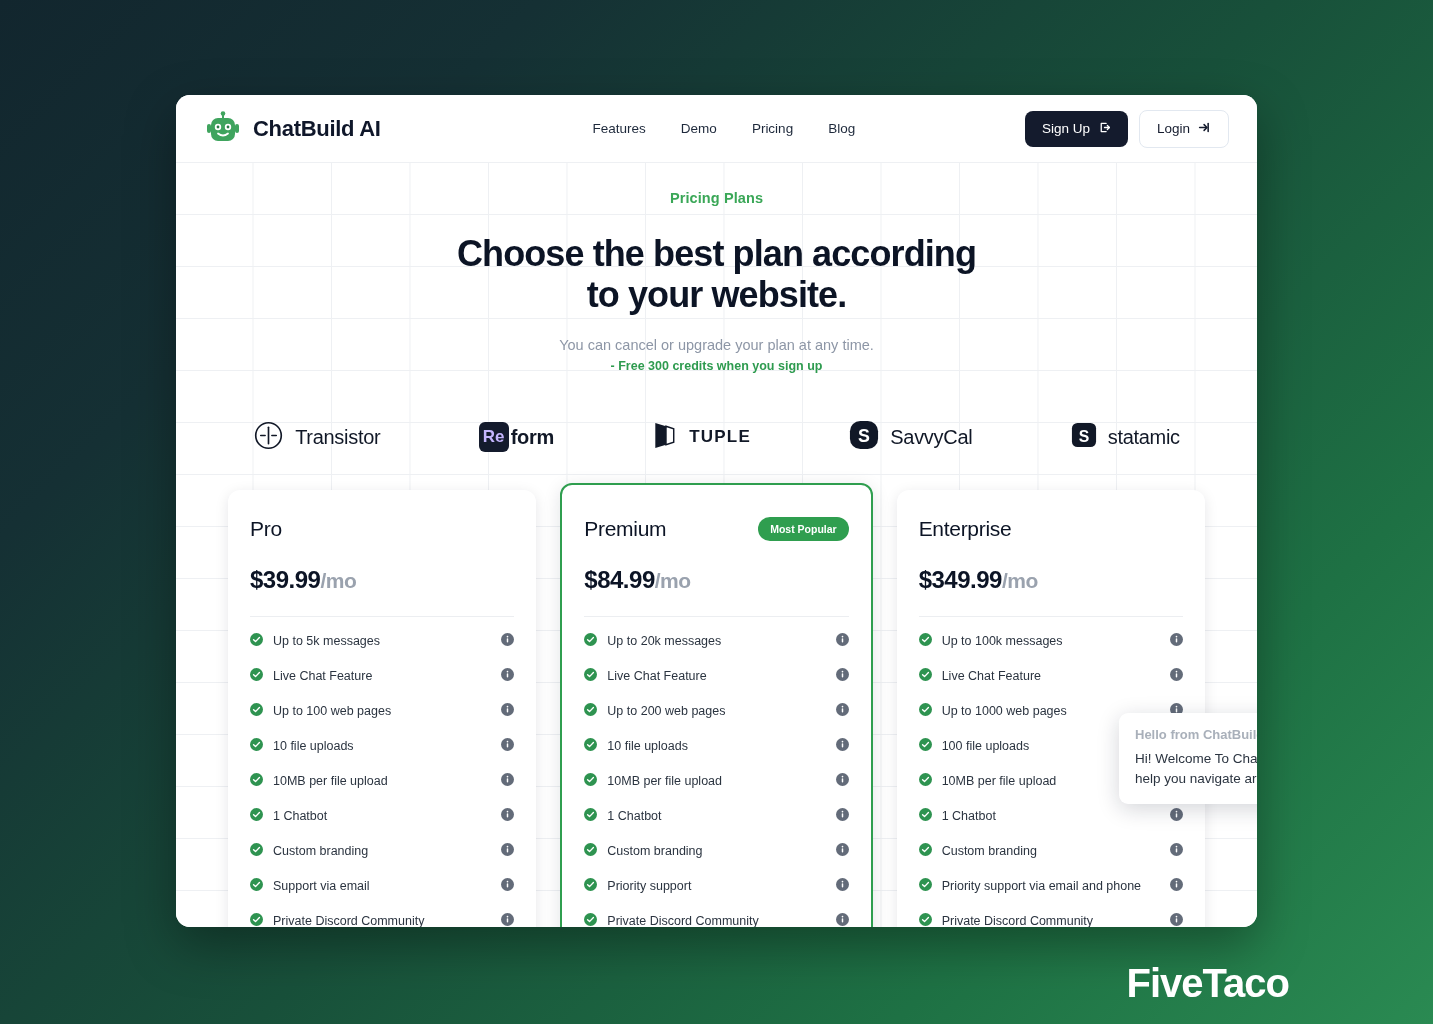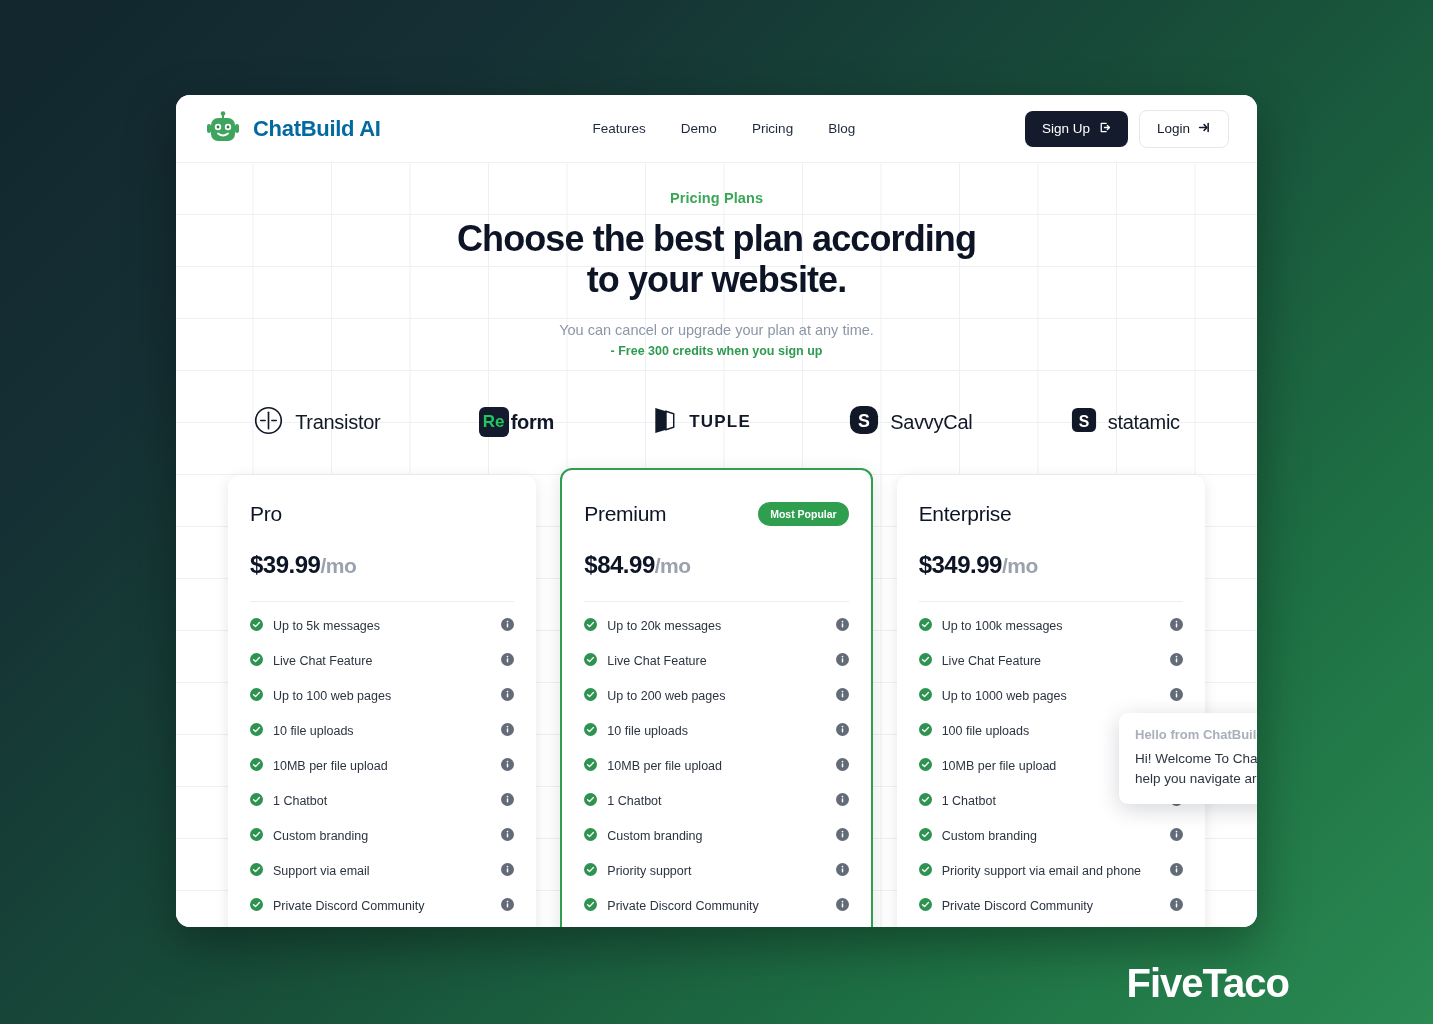--- a/index.html
+++ b/index.html
@@ -26,21 +26,21 @@
   #site-header {
     height: 67px;
     display: flex; align-items: center;
     padding: 0 28px 0 28px;
     background: #fff;
     position: relative; z-index: 5;
   }
   .brand { display: flex; align-items: center; gap: 11px; }
   .bot-logo { width: 38px; height: 38px; position: relative; }
   .brand-name {
-    font-size: 22px; font-weight: 700; color: #0369a1;
+    font-size: 22px; font-weight: 700; color: #0f172a;
     letter-spacing: -0.3px;
   }
   #main-nav {
     display: flex; gap: 35px;
     margin-left: 212px;
   }
   #main-nav a {
     font-size: 13.5px; color: #1e293b; text-decoration: none;
   }
   .header-actions {
@@ -78,21 +78,21 @@
     text-align: center;
     color: #3aa757;
     font-size: 14.5px; font-weight: 700;
     letter-spacing: .1px;
   }
   #pricing-heading {
     text-align: center;
     font-size: 36px; line-height: 1.14;
     font-weight: 700; color: #0c1425;
     letter-spacing: -0.9px;
-    margin-top: 12px;
+    margin-top: 27px;
   }
   #pricing-sub {
     text-align: center;
     font-size: 14.5px; color: #8d96a6;
     margin-top: 22px;
   }
   #pricing-credits {
     text-align: center;
     font-size: 12.5px; font-weight: 700; color: #2e9b4f;
     margin-top: 6px;
@@ -105,21 +105,21 @@
     height: 62px;
   }
   .logo-item {
     display: flex; align-items: center; gap: 11px;
     color: #111827;
   }
   .logo-text { font-size: 20px; font-weight: 400; letter-spacing: -0.3px; }
   .logo-text.heavy { font-weight: 800; }
   .logo-text.tuple { font-size: 17px; font-weight: 700; letter-spacing: 1.2px; }
   .logo-badge {
-    background: #141b2d; color: #22c55e;
+    background: #141b2d; color: #c4b5fd;
     border-radius: 6px;
     font-weight: 800;
     display: inline-flex; align-items: center; justify-content: center;
   }
   
   #pricing-cards {
     display: flex; gap: 24px;
     padding: 0 52px;
     margin-top: 22px;
     align-items: flex-start;

